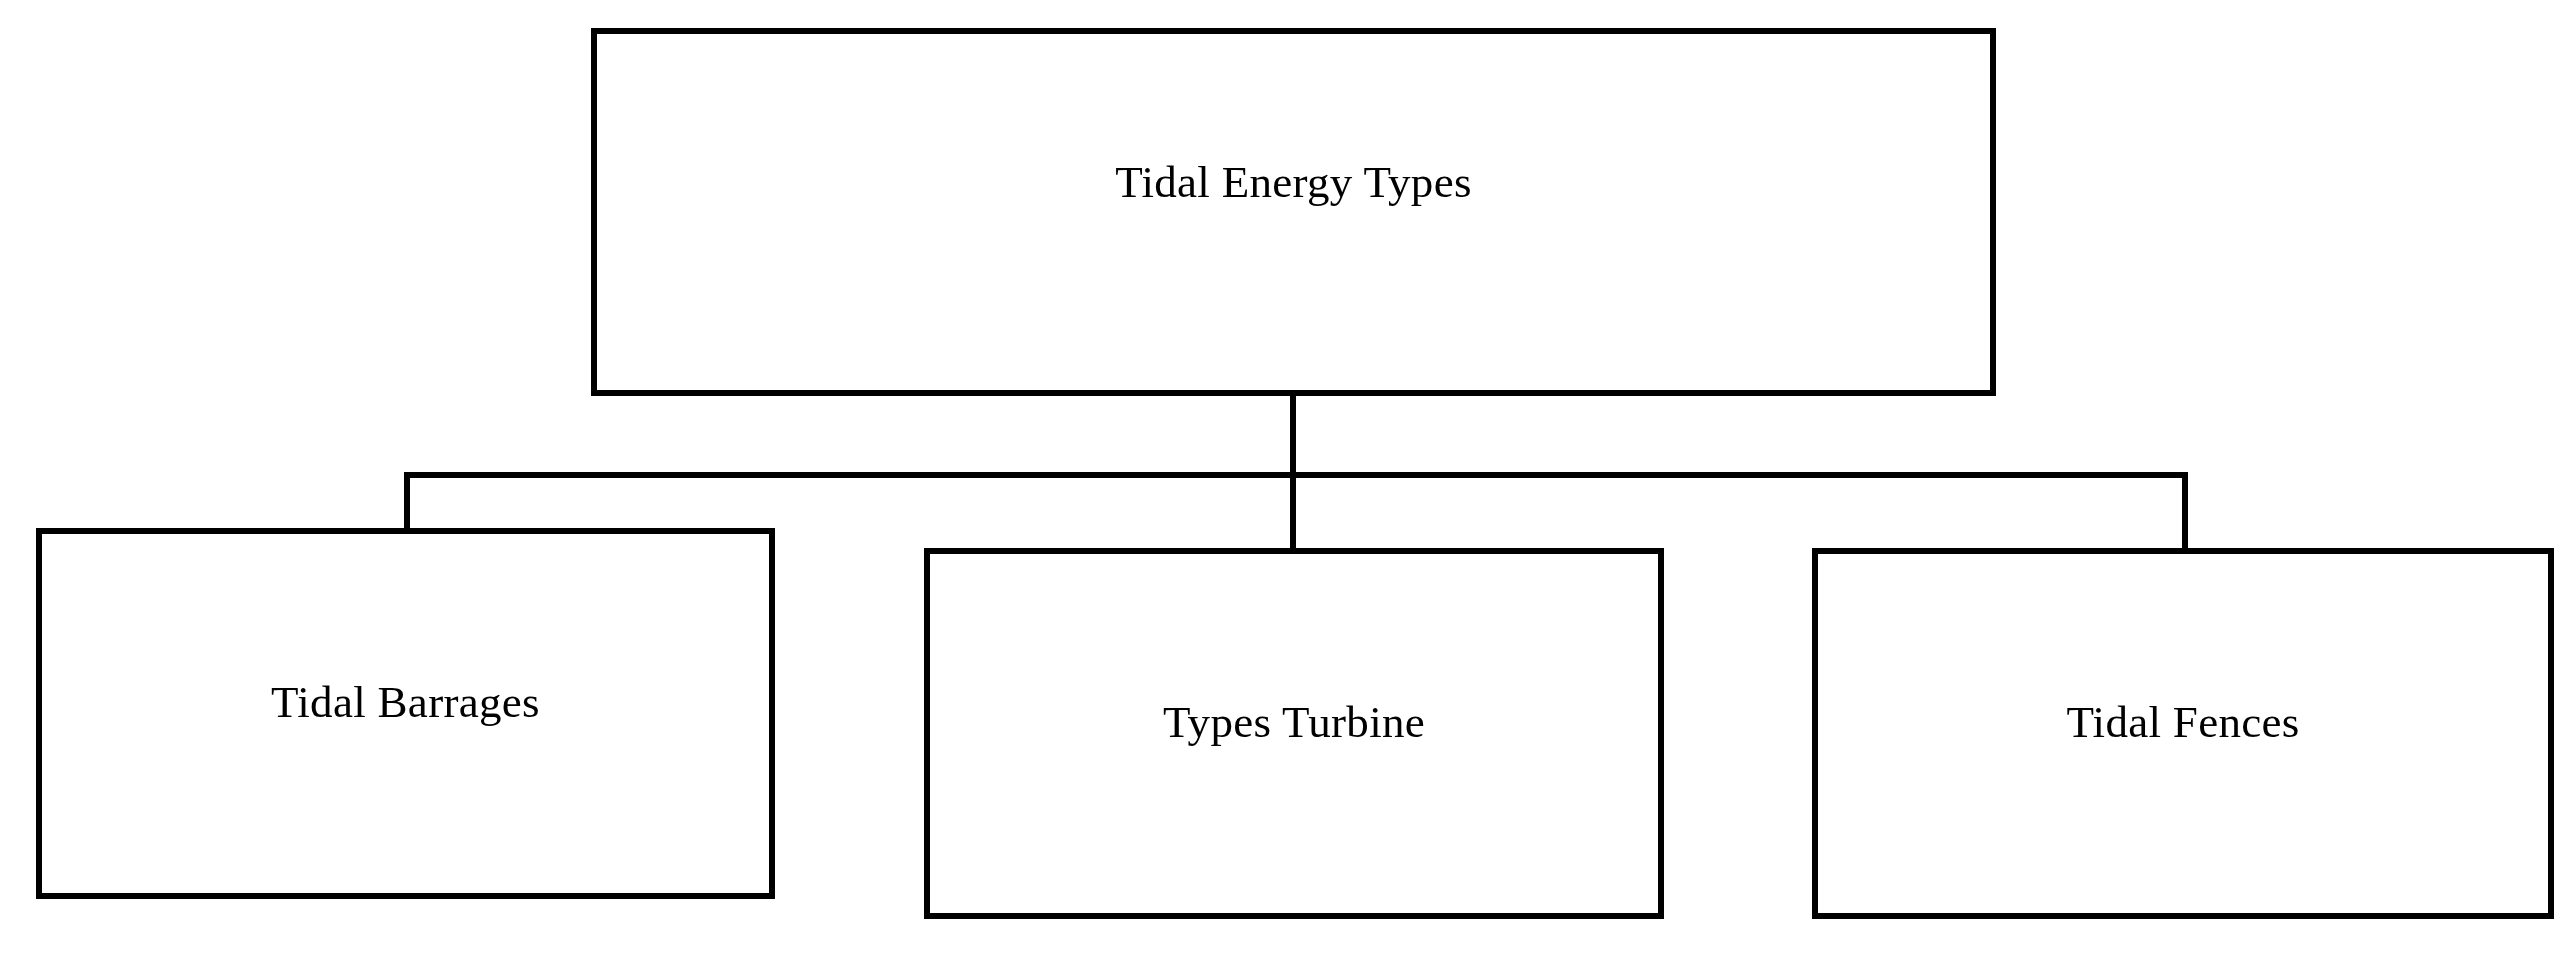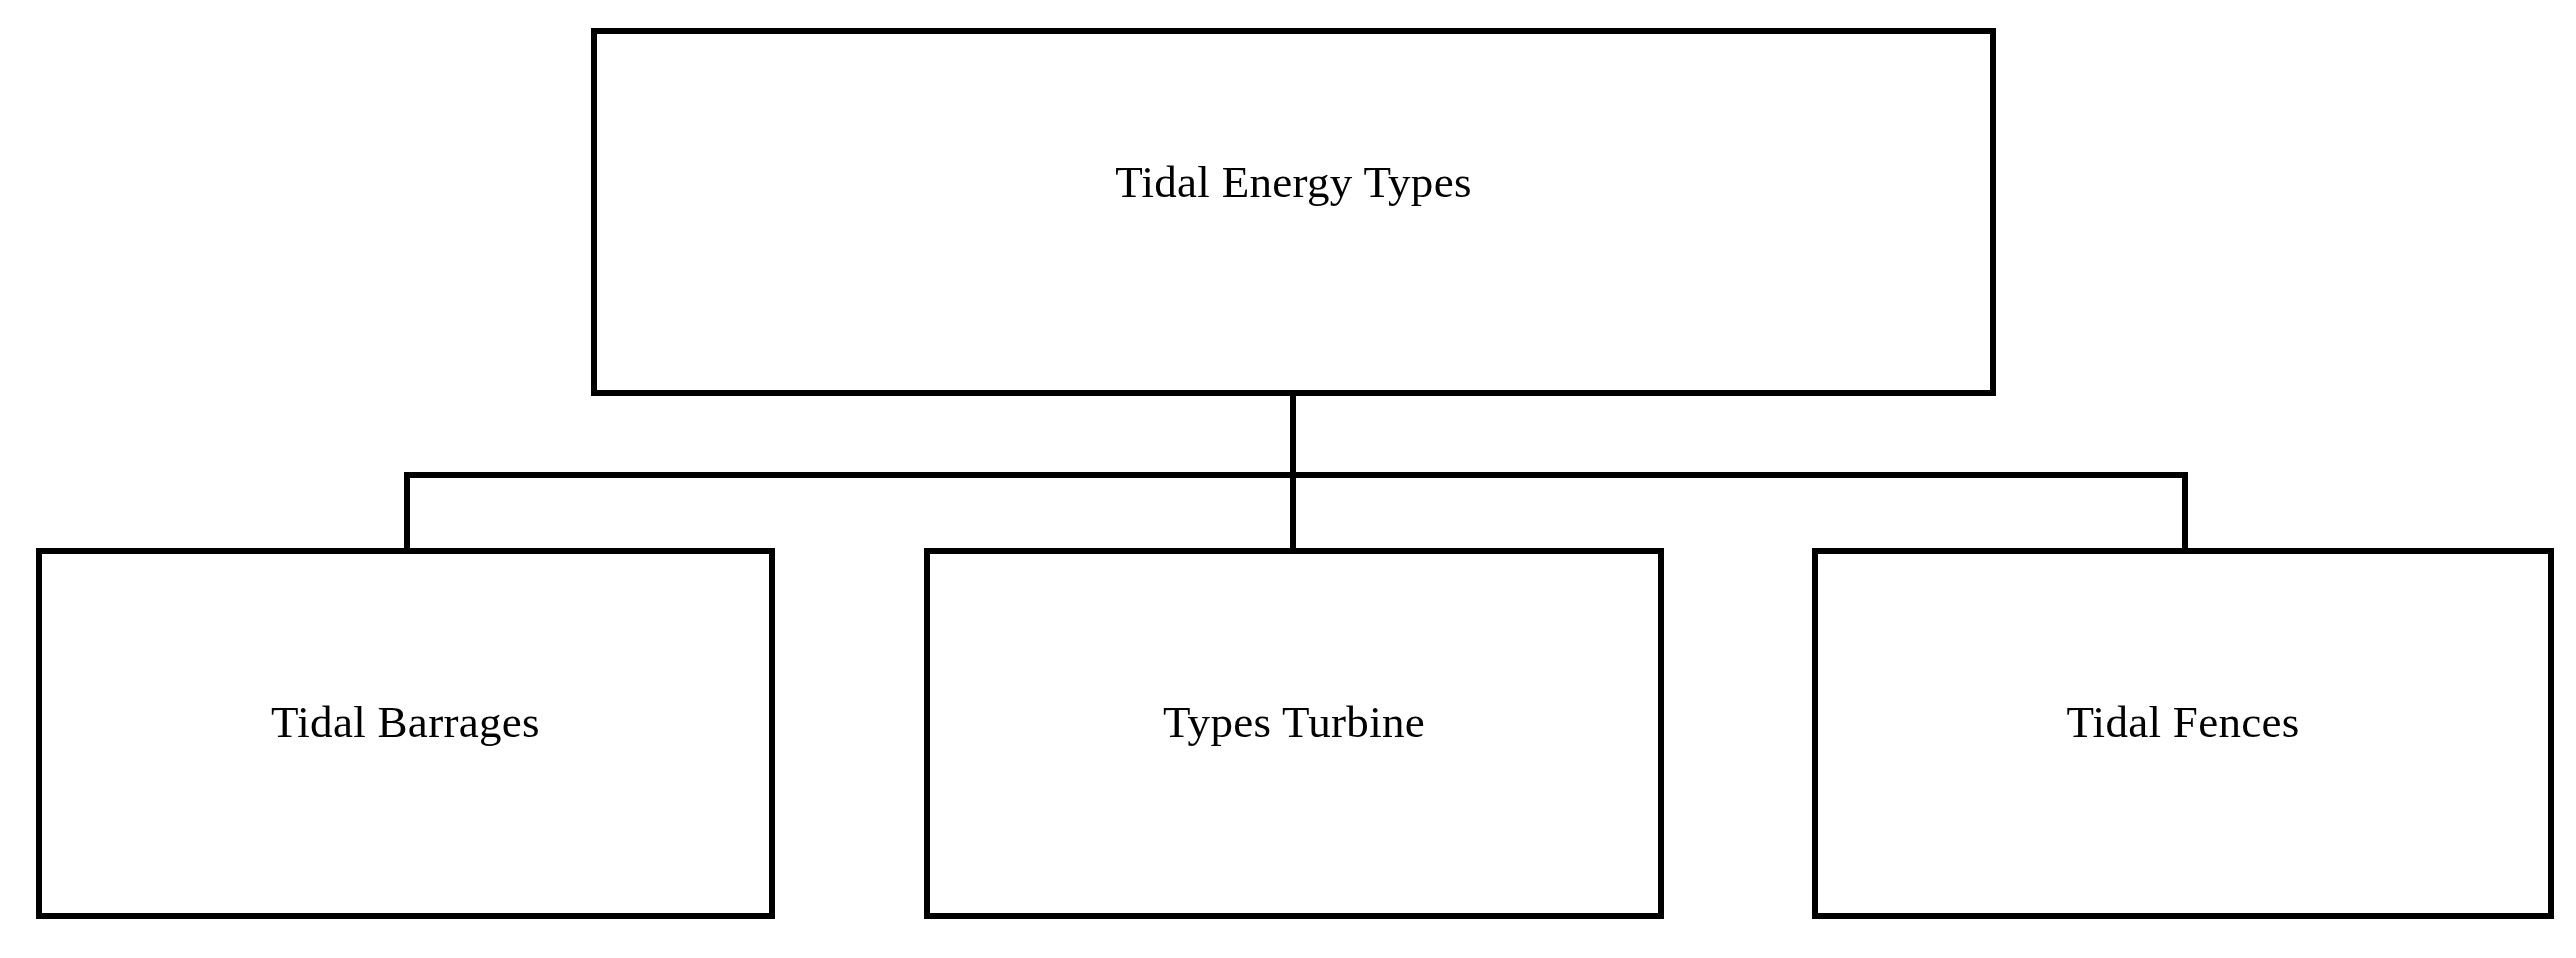--- a/index.html
+++ b/index.html
@@ -51,21 +51,21 @@
     height: 368px;
   }
   #node-root .node-label {
     position: relative;
     top: -29px;
   }
 
   
   #node-child-0 {
     left: 36px;
-    top: 548px;
+    top: 528px;
     width: 739px;
     height: 371px;
   }
   #node-child-1 {
     left: 924px;
     top: 548px;
     width: 740px;
     height: 371px;
   }
   #node-child-2 {

